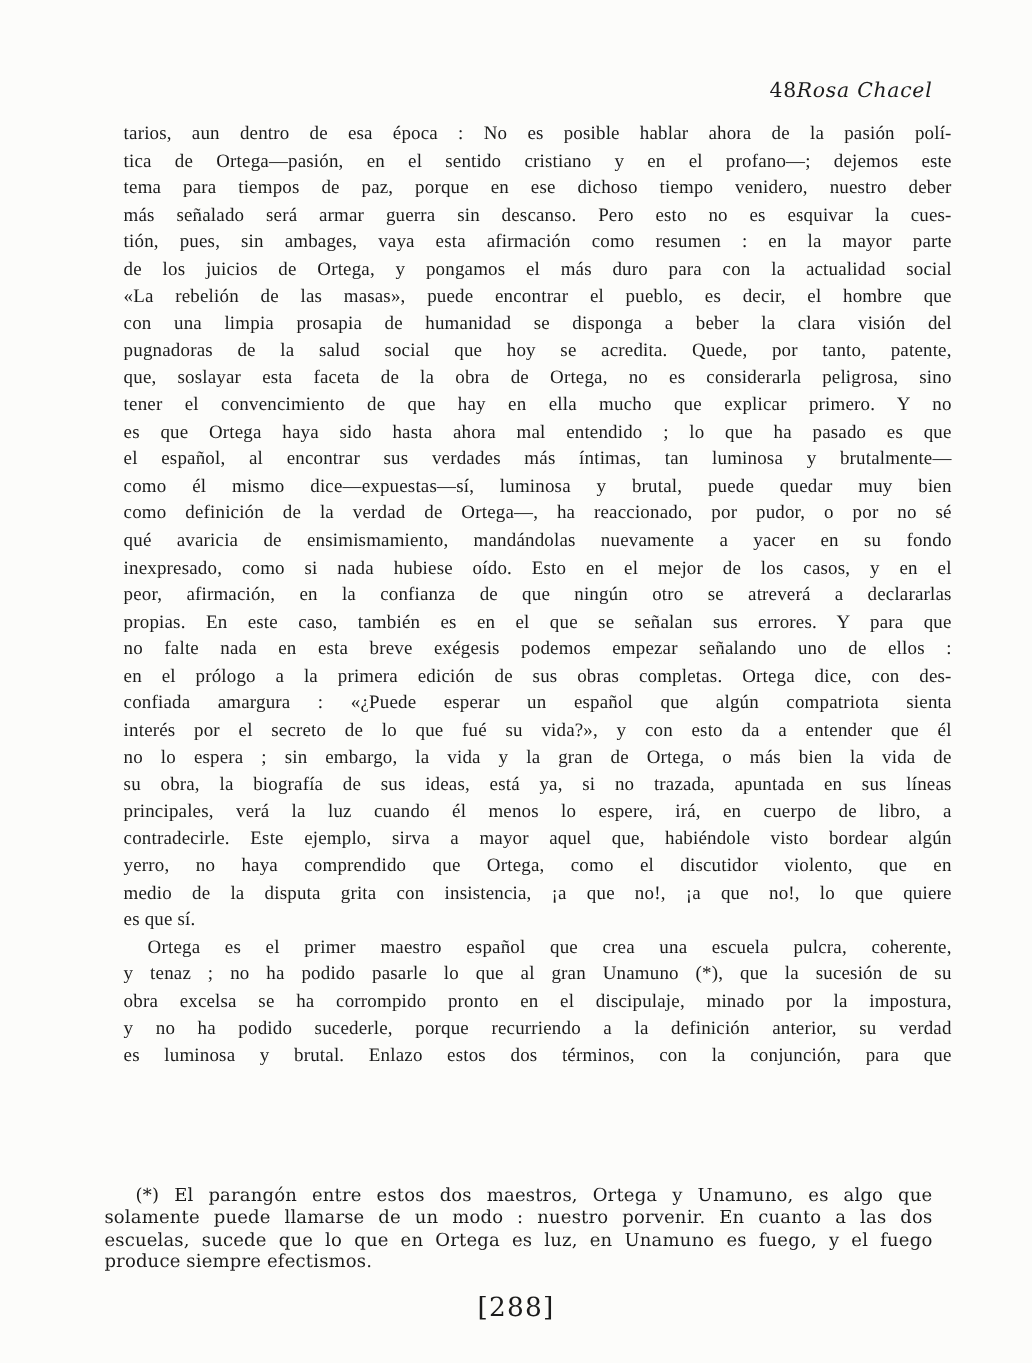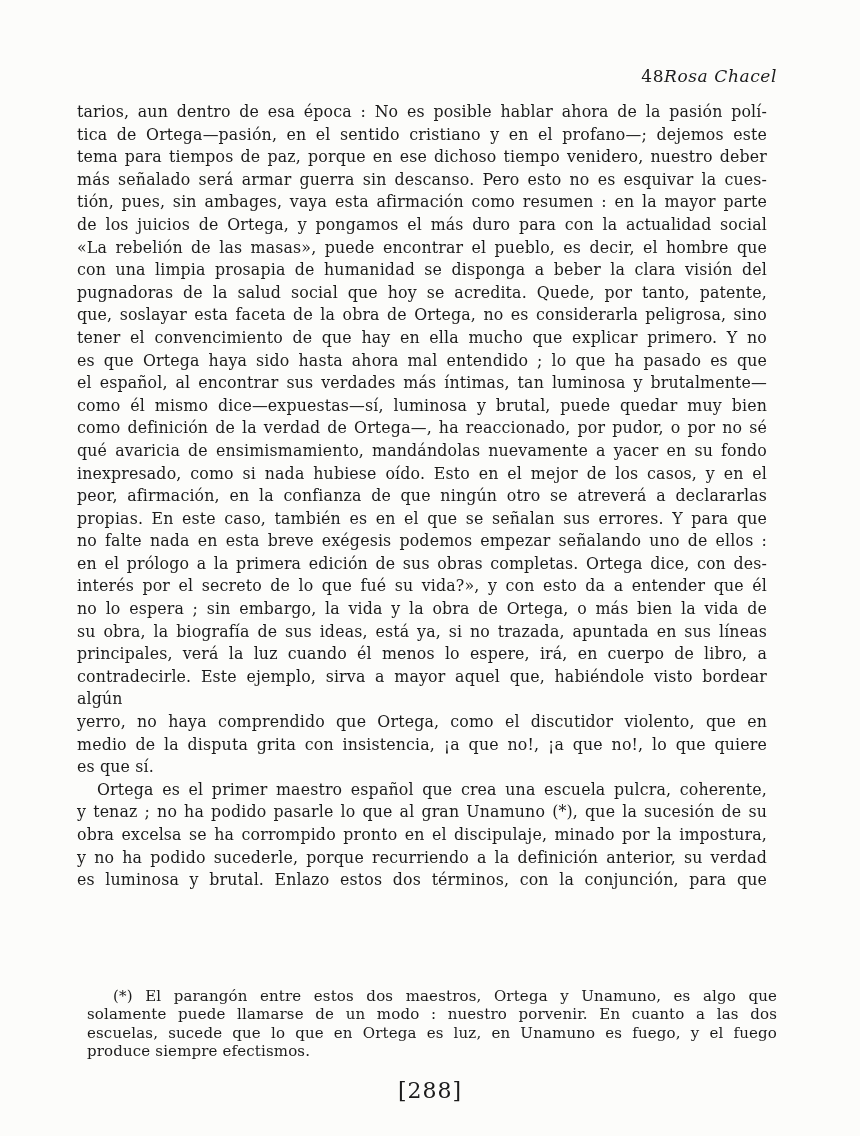--- a/index.html
+++ b/index.html
@@ -31,26 +31,27 @@
     font-style: normal;
     letter-spacing: 0.5px;
     padding-left: 13px;
   }
   .running-title {
     font-style: italic;
     letter-spacing: 0.6px;
   }
   .body-text {
     position: absolute;
-    left: 77px;
+    left: 103px;
     top: 101px;
     width: 690px;
     font-size: 15.8px;
     line-height: 22.6px;
     letter-spacing: 0.15px;
+    font-family: Liberation Serif, serif;
   }
   .line {
     text-align: justify;
     text-align-last: justify;
     white-space: normal;
   }
   .line.no-just {
     text-align-last: left;
   }
   .line.indent {
@@ -103,22 +104,23 @@
       <div class="line">es que Ortega haya sido hasta ahora mal entendido ; lo que ha pasado es que</div>
       <div class="line">el español, al encontrar sus verdades más íntimas, tan luminosa y brutalmente—</div>
       <div class="line">como él mismo dice—expuestas—sí, luminosa y brutal, puede quedar muy bien</div>
       <div class="line">como definición de la verdad de Ortega—, ha reaccionado, por pudor, o por no sé</div>
       <div class="line">qué avaricia de ensimismamiento, mandándolas nuevamente a yacer en su fondo</div>
       <div class="line">inexpresado, como si nada hubiese oído. Esto en el mejor de los casos, y en el</div>
       <div class="line">peor, afirmación, en la confianza de que ningún otro se atreverá a declararlas</div>
       <div class="line">propias. En este caso, también es en el que se señalan sus errores. Y para que</div>
       <div class="line">no falte nada en esta breve exégesis podemos empezar señalando uno de ellos :</div>
       <div class="line">en el prólogo a la primera edición de sus obras completas. Ortega dice, con des-</div>
+      <div class="line">confiada amargura : «¿Puede esperar un español que algún compatriota sienta</div>
       <div class="line">interés por el secreto de lo que fué su vida?», y con esto da a entender que él</div>
-      <div class="line">no lo espera ; sin embargo, la vida y la obra de Ortega, o más bien la vida de</div>
+      <div class="line">no lo espera ; sin embargo, la vida y la gran de Ortega, o más bien la vida de</div>
       <div class="line">su obra, la biografía de sus ideas, está ya, si no trazada, apuntada en sus líneas</div>
       <div class="line">principales, verá la luz cuando él menos lo espere, irá, en cuerpo de libro, a</div>
       <div class="line">contradecirle. Este ejemplo, sirva a mayor aquel que, habiéndole visto bordear algún</div>
       <div class="line">yerro, no haya comprendido que Ortega, como el discutidor violento, que en</div>
       <div class="line">medio de la disputa grita con insistencia, ¡a que no!, ¡a que no!, lo que quiere</div>
       <div class="line no-just">es que sí.</div>
       <div class="line indent">Ortega es el primer maestro español que crea una escuela pulcra, coherente,</div>
       <div class="line">y tenaz ; no ha podido pasarle lo que al gran Unamuno (*), que la sucesión de su</div>
       <div class="line">obra excelsa se ha corrompido pronto en el discipulaje, minado por la impostura,</div>
       <div class="line">y no ha podido sucederle, porque recurriendo a la definición anterior, su verdad</div>

